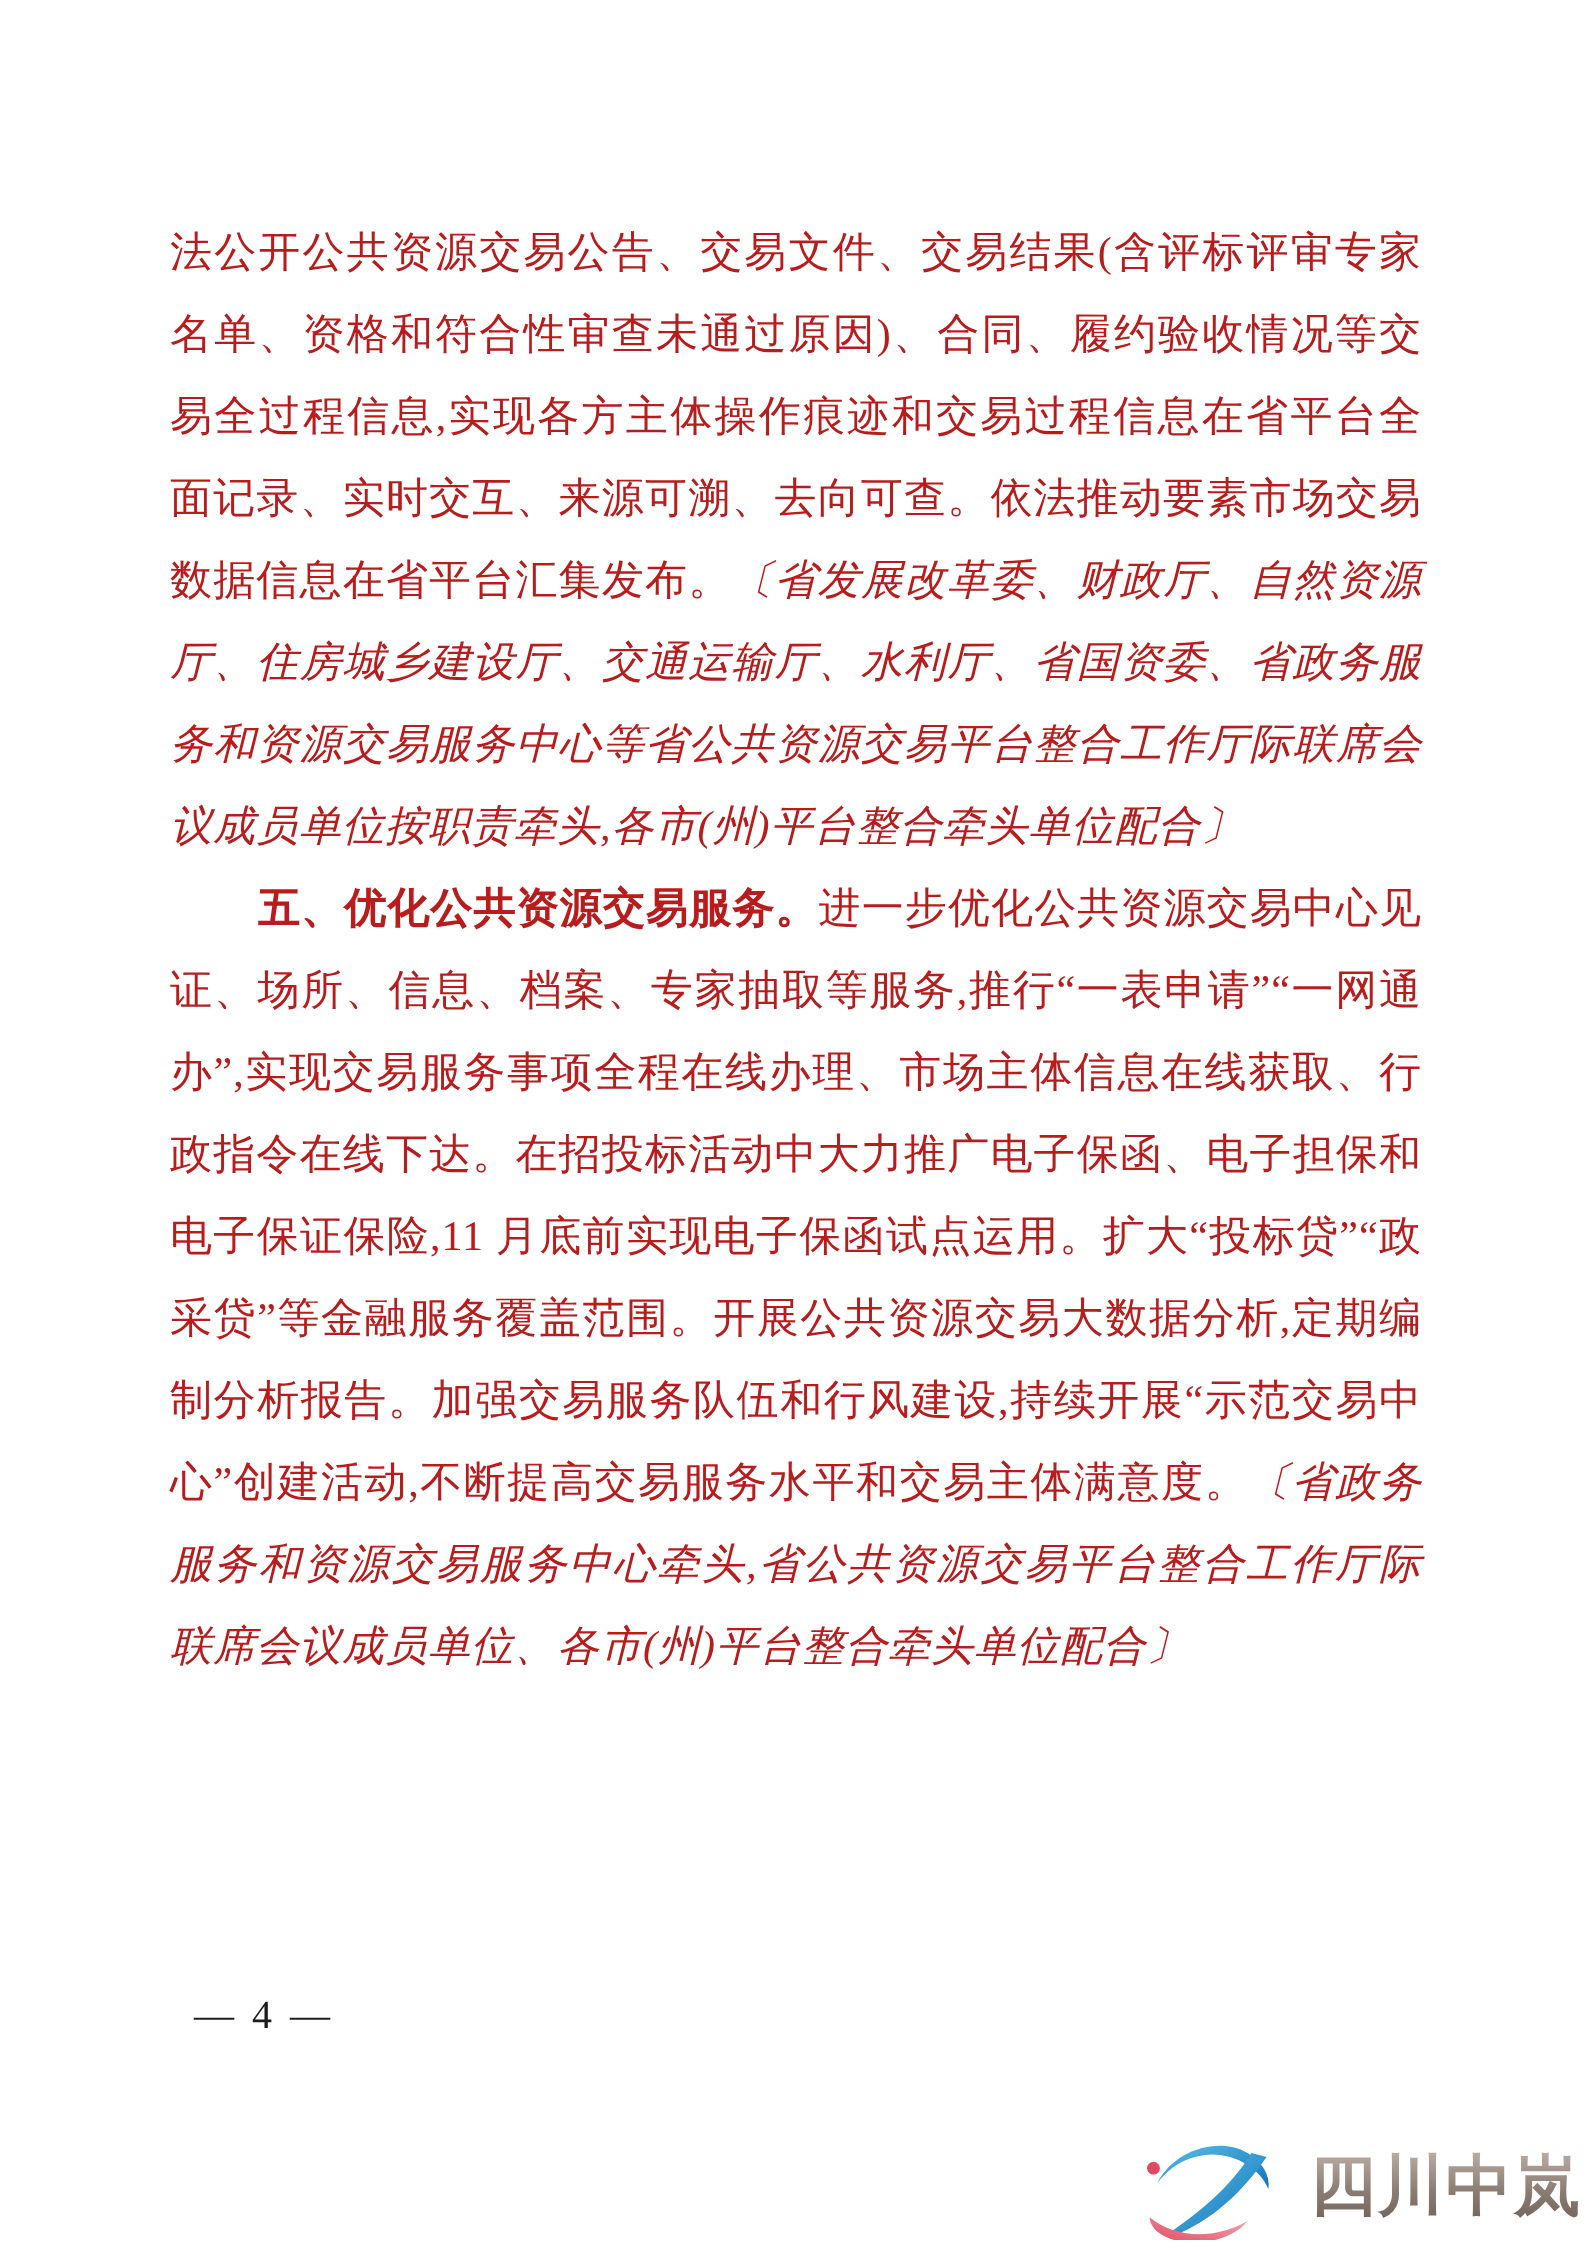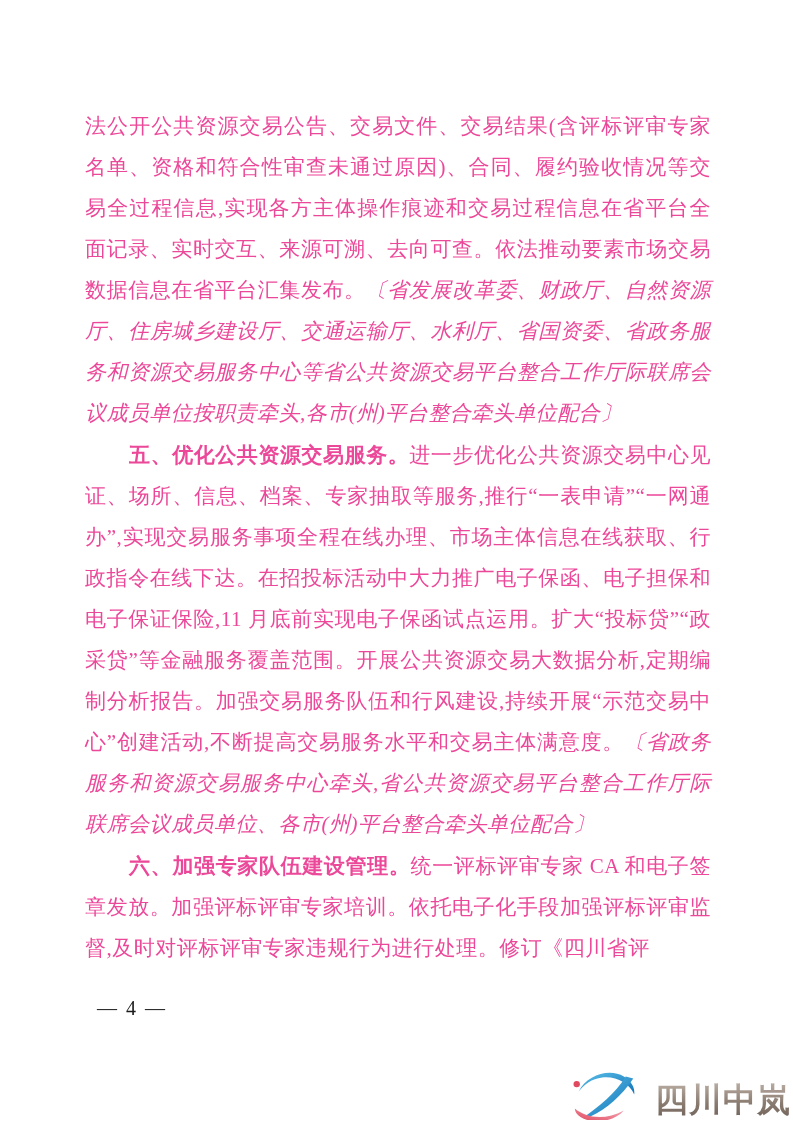--- a/index.html
+++ b/index.html
@@ -16,21 +16,21 @@
     left: 85px;
     top: 106px;
     width: 626px;
   }
   .para {
     font-size: 21px;
     line-height: 41px;
     text-align: justify;
     text-justify: inter-ideograph;
     letter-spacing: 0.5px;
-    color: #ec4899;
+    color: #b91c1c;
   }
   .para.indent { text-indent: 2.1em; }
   .seg-normal {
     font-family: "Liberation Serif", "DejaVu Serif", serif;
     font-weight: 400;
   }
   .seg-heading {
     font-family: "Liberation Sans", "DejaVu Sans", sans-serif;
     font-weight: 700;
     margin-top: 40px;
@@ -46,21 +46,21 @@
     font-size: 20px;
     letter-spacing: 2px;
     color: #1c1c1c;
     font-family: "Liberation Serif", "DejaVu Serif", serif;
   }
   .watermark {
     position: absolute;
     right: 2px;
     bottom: 2px;
     display: flex;
-    align-items: flex-end;
+    align-items: center;
     gap: 17px;
   }
   .logo-z { width: 66px; height: 52px; display: block; }
   .logo-text {
     font-family: "Liberation Sans", "DejaVu Sans", sans-serif;
     font-weight: 700;
     font-size: 33px;
     letter-spacing: 1px;
     color: #8a7b70;
     background: linear-gradient(180deg, #b9aca2 0%, #8a7b70 55%, #6f6158 100%);
@@ -70,21 +70,20 @@
     line-height: 1;
     padding-bottom: 4px;
   }
 </style>
 </head>
 <body>
 
 <div class="doc-body">
     <p class="para"><span class="seg-normal">法公开公共资源交易公告、交易文件、交易结果(含评标评审专家名单、资格和符合性审查未通过原因)、合同、履约验收情况等交易全过程信息,实现各方主体操作痕迹和交易过程信息在省平台全面记录、实时交互、来源可溯、去向可查。依法推动要素市场交易数据信息在省平台汇集发布。</span><span class="seg-note">〔省发展改革委、财政厅、自然资源厅、住房城乡建设厅、交通运输厅、水利厅、省国资委、省政务服务和资源交易服务中心等省公共资源交易平台整合工作厅际联席会议成员单位按职责牵头,各市(州)平台整合牵头单位配合〕</span></p>
     <p class="para indent"><span class="seg-heading">五、优化公共资源交易服务。</span><span class="seg-normal">进一步优化公共资源交易中心见证、场所、信息、档案、专家抽取等服务,推行“一表申请”“一网通办”,实现交易服务事项全程在线办理、市场主体信息在线获取、行政指令在线下达。在招投标活动中大力推广电子保函、电子担保和电子保证保险,11 月底前实现电子保函试点运用。扩大“投标贷”“政采贷”等金融服务覆盖范围。开展公共资源交易大数据分析,定期编制分析报告。加强交易服务队伍和行风建设,持续开展“示范交易中心”创建活动,不断提高交易服务水平和交易主体满意度。</span><span class="seg-note">〔省政务服务和资源交易服务中心牵头,省公共资源交易平台整合工作厅际联席会议成员单位、各市(州)平台整合牵头单位配合〕</span></p>
-    <p class="para indent"><span class="seg-heading">六、加强专家队伍建设管理。</span><span class="seg-normal">统一评标评审专家 CA 和电子签章发放。加强评标评审专家培训。依托电子化手段加强评标评审监督,及时对评标评审专家违规行为进行处理。修订《四川省评</span></p>
   </div>
 
 <div class="page-footer">— 4 —</div>
 
 <div class="watermark">
   <svg class="logo-z" viewBox="0 0 70 55" aria-hidden="true">
     <defs>
       <linearGradient id="blueGrad" x1="0" y1="0" x2="1" y2="1">
         <stop offset="0" stop-color="#5bc0ea"></stop>
         <stop offset="1" stop-color="#1272b6"></stop>

